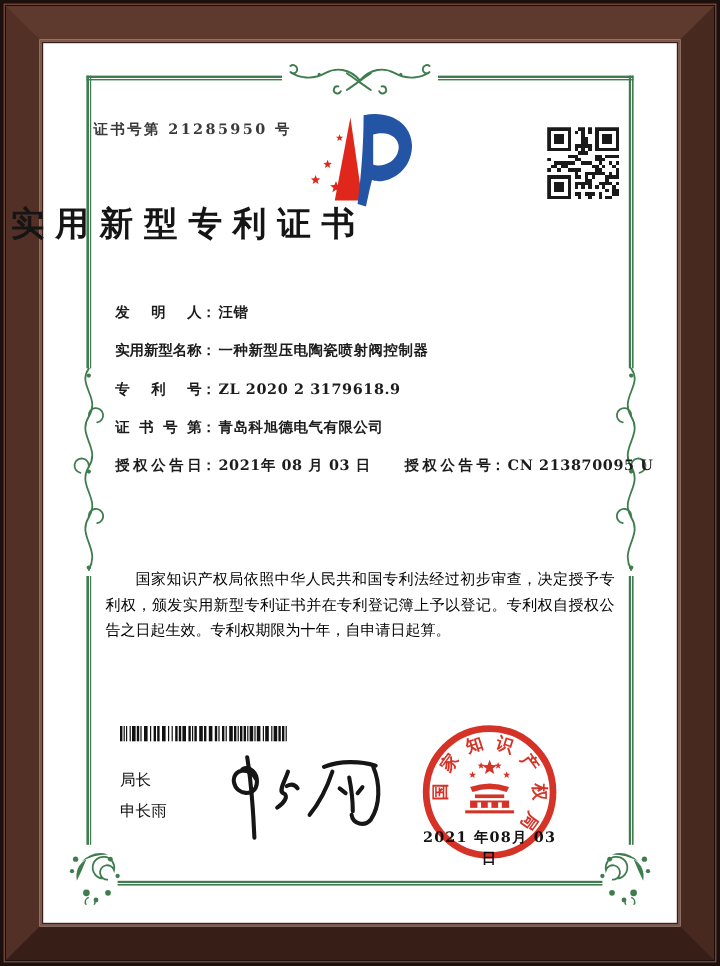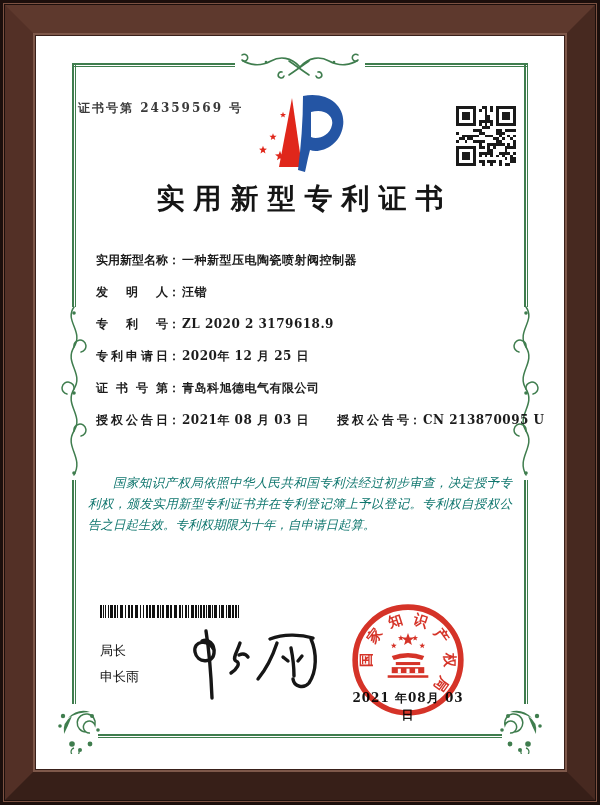--- a/index.html
+++ b/index.html
@@ -19,37 +19,37 @@
   .dlh{position:absolute;height:4px;
        background:linear-gradient(to bottom,var(--g) 0,var(--g) 2px,transparent 2px,transparent 3px,var(--g) 3px,var(--g) 4px);}
   .dlv{position:absolute;width:4px;
        background:linear-gradient(to right,var(--g) 0,var(--g) 2px,transparent 2px,transparent 3px,var(--g) 3px,var(--g) 4px);}
   .orn{position:absolute;}
   
   .certno{position:absolute;left:78px;top:100px;font-size:12px;font-weight:600;
           letter-spacing:2px;color:#3a3a3a;}
   .logo{position:absolute;left:250px;top:95px;width:100px;height:84px;}
   .qr{position:absolute;left:456px;top:106px;width:60px;height:60px;}
-  .title{position:absolute;left:0;top:180px;width:100%;text-align:center;
+  .title{position:absolute;left:0;top:168px;width:100%;
          font-size:28px;font-weight:700;letter-spacing:9px;padding-left:9px;
          box-sizing:border-box;color:#151515;font-family:Liberation Mono, monospace;}
   .fields{position:absolute;left:96px;top:252px;width:430px;}
   .frow{height:18px;margin-bottom:14px;font-size:12px;font-weight:600;
         color:#1c1c1c;white-space:nowrap;}
   .flabel{display:inline-block;width:72px;text-align:justify;text-align-last:justify;
           vertical-align:bottom;}
   .fcolon{display:inline-block;width:14px;}
   .fvalue{letter-spacing:.5px;}
   .group2{margin-left:28px;}
-  .paras{position:absolute;left:88px;top:472px;width:424px;font-style:italic;
-         font-size:12.5px;line-height:21px;text-align:justify;color:#0f766e;}
+  .paras{position:absolute;left:88px;top:472px;width:424px;
+         font-size:12.5px;line-height:21px;text-align:justify;color:#000000;}
   .paras p{margin:0;text-indent:2em;}
   .barcode{position:absolute;left:100px;top:605px;width:142px;height:13px;}
   .director{position:absolute;left:100px;top:638px;font-size:13px;line-height:26px;
-            color:#101010;font-family:Liberation Sans, sans-serif;}
+            color:#101010;font-family:Liberation Mono, monospace;}
   .signature{position:absolute;left:180px;top:626px;width:158px;height:78px;}
   .seal{position:absolute;left:347px;top:599px;width:122px;height:122px;
         mix-blend-mode:multiply;opacity:.95;z-index:2;}
   .sealdate{position:absolute;left:347px;top:690px;width:122px;text-align:center;
             font-size:12px;font-weight:700;letter-spacing:1px;color:#141414;z-index:1;}
 </style>
 </head>
 <body>
 
 <div class="f1"></div>
@@ -125,21 +125,21 @@
     <circle cx="7" cy="12" r="2.2" stroke="none"></circle>
       <circle cx="16" cy="40" r="2.8" stroke="none"></circle>
     <circle cx="36" cy="12" r="2" stroke="none"></circle>
       <circle cx="34" cy="40" r="2.4" stroke="none"></circle>
     <circle cx="4" cy="22" r="1.8" stroke="none"></circle>
       <circle cx="24" cy="46" r="2" stroke="none"></circle>
     <circle cx="42" cy="26" r="1.8" stroke="none"></circle>
   </g>
 </svg>
 
-<div class="certno">证书号第 24359569 号</div>
+<div class="certno">证书号第 21285950 号</div>
 <svg class="logo" viewBox="0 0 100 84">
   <polygon points="42,3 52,72 29,72" fill="#e0271b"></polygon>
   <path fill="#2455a4" fill-rule="evenodd" d="M53,1 C79,-4 96,12 93,31 C90,51 70,59 60,55 L58,63 C57,68 56,72 55,77 L48,75 C51,51 53,26 53,1 Z
            M61,17 C75,13 84,21 82,30 C80,41 67,45 61,42 Z"></path>
   <g id="logo-stars" fill="#e0271b">
       <path d="M33.00,16.80L33.79,18.91L36.04,19.01L34.28,20.42L34.88,22.59L33.00,21.34L31.12,22.59L31.72,20.42L29.96,19.01L32.21,18.91Z"></path>
       <path d="M41.00,28.80L42.04,31.57L44.99,31.70L42.68,33.55L43.47,36.40L41.00,34.76L38.53,36.40L39.32,33.55L37.01,31.70L39.96,31.57Z"></path>
       <path d="M23.00,38.20L23.94,40.71L26.61,40.83L24.52,42.49L25.23,45.07L23.00,43.60L20.77,45.07L21.48,42.49L19.39,40.83L22.06,40.71Z"></path>
       <path d="M13.00,50.80L14.04,53.57L16.99,53.70L14.68,55.55L15.47,58.40L13.00,56.76L10.53,58.40L11.32,55.55L9.01,53.70L11.96,53.57Z"></path>
       <path d="M30.00,55.80L31.28,59.23L34.95,59.39L32.08,61.67L33.06,65.21L30.00,63.18L26.94,65.21L27.92,61.67L25.05,59.39L28.72,59.23Z"></path>
@@ -153,24 +153,23 @@
     <rect x="14" y="0" width="7" height="7" fill="#1a1a1a"></rect>
     <rect x="15" y="1" width="5" height="5" fill="#ffffff"></rect>
     <rect x="16" y="2" width="3" height="3" fill="#1a1a1a"></rect>
     <rect x="0" y="14" width="7" height="7" fill="#1a1a1a"></rect>
     <rect x="1" y="15" width="5" height="5" fill="#ffffff"></rect>
     <rect x="2" y="16" width="3" height="3" fill="#1a1a1a"></rect>
   </svg>
 <div class="title">实用新型专利证书</div>
 
 <div class="fields">
+  <div class="frow"><span class="flabel">发明人</span><span class="fcolon">：</span><span class="fvalue">汪锴</span></div>
   <div class="frow"><span class="flabel">实用新型名称</span><span class="fcolon">：</span><span class="fvalue">一种新型压电陶瓷喷射阀控制器</span></div>
-  <div class="frow"><span class="flabel">发明人</span><span class="fcolon">：</span><span class="fvalue">汪锴</span></div>
   <div class="frow"><span class="flabel">专利号</span><span class="fcolon">：</span><span class="fvalue">ZL 2020 2 3179618.9</span></div>
-  <div class="frow"><span class="flabel">专利申请日</span><span class="fcolon">：</span><span class="fvalue">2020年 12 月 25 日</span></div>
   <div class="frow"><span class="flabel">证书号第</span><span class="fcolon">：</span><span class="fvalue">青岛科旭德电气有限公司</span></div>
   <div class="frow"><span class="flabel">授权公告日</span><span class="fcolon">：</span><span class="fvalue">2021年 08 月 03 日</span><span class="group2"><span class="flabel">授权公告号</span><span class="fcolon">：</span><span class="fvalue">CN 213870095 U</span></span></div>
 </div>
 
 <div class="paras">
   <p>国家知识产权局依照中华人民共和国专利法经过初步审查，决定授予专利权，颁发实用新型专利证书并在专利登记簿上予以登记。专利权自授权公告之日起生效。专利权期限为十年，自申请日起算。</p>
 </div>
 
 <svg class="barcode" id="barcode" viewBox="0 0 142 13">
     <rect x="0" y="0" width="2" height="13" fill="#111"></rect>

